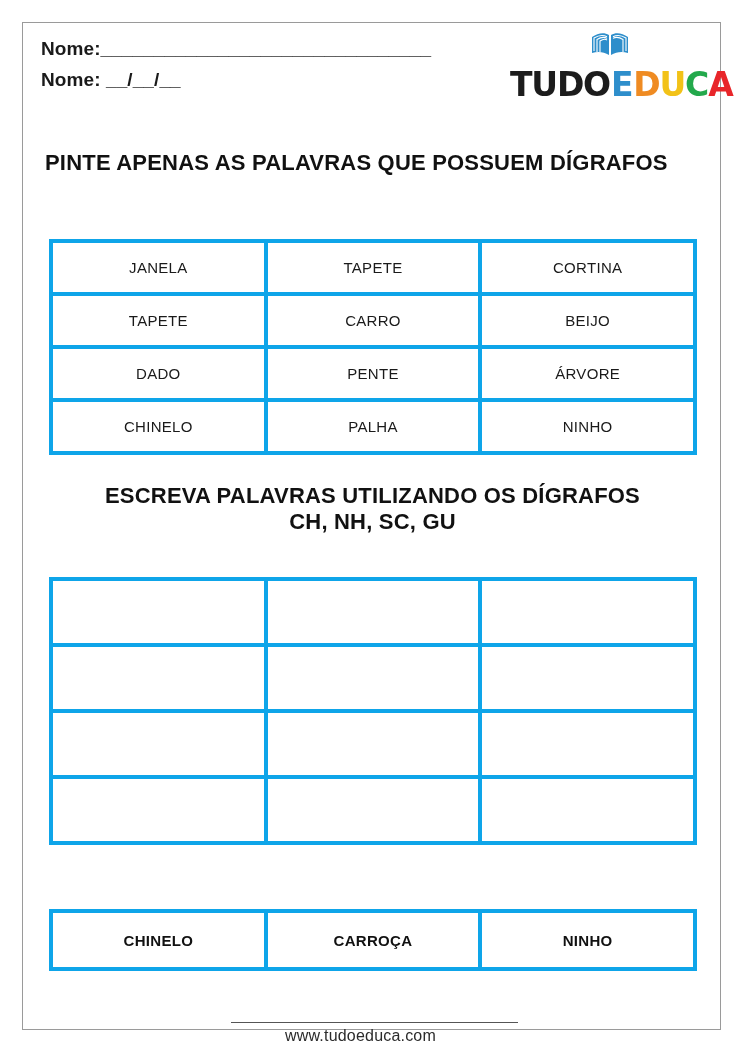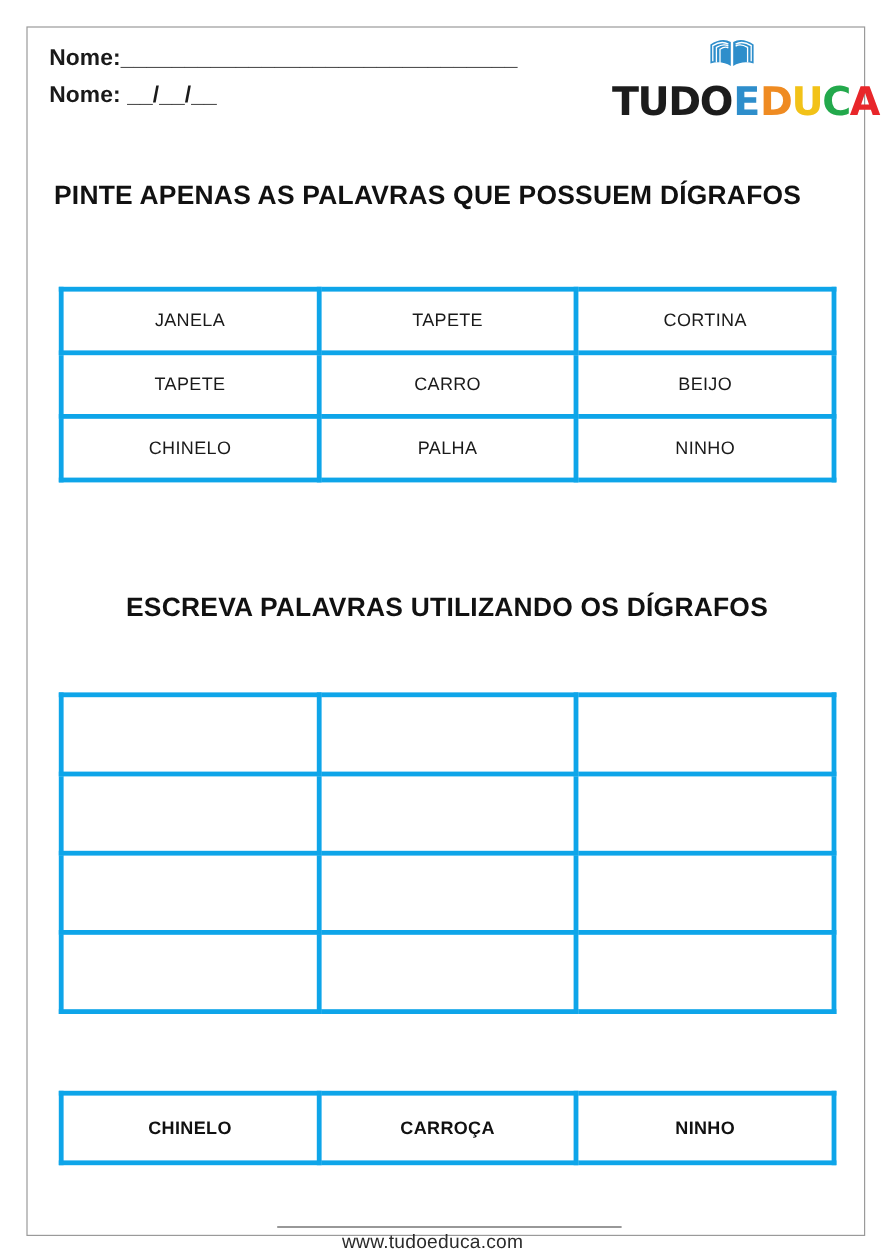--- a/index.html
+++ b/index.html
@@ -89,21 +89,21 @@
     position: absolute;
     width: 699px;
     text-align: center;
     font-size: 22px;
     font-weight: bold;
     color: #111111;
     letter-spacing: 0.2px;
     line-height: 26px;
   }
   .heading-1 { top: 127px; text-align: left; padding-left: 22px; box-sizing: border-box; }
-  .heading-2 { top: 460px; margin-top: 10px; }
+  .heading-2 { top: 460px; }
   .heading-3 { top: 824px; }
 
   
   .wtable {
     position: absolute;
     border-collapse: collapse;
     table-layout: fixed;
   }
   .wtable td {
     border: 4px solid #0ea5e9;
@@ -194,29 +194,35 @@
         <td>JANELA</td>
         <td>TAPETE</td>
         <td>CORTINA</td>
       </tr>
       <tr>
         <td class="red">TAPETE</td>
         <td class="red">CARRO</td>
         <td>BEIJO</td>
       </tr>
       <tr>
+        <td>DADO</td>
+        <td class="red">PENTE</td>
+        <td>ÁRVORE</td>
+      </tr>
+      <tr>
         <td class="red">CHINELO</td>
         <td class="red">PALHA</td>
         <td class="red">NINHO</td>
       </tr>
     </tbody>
   </table>
 
   <div class="heading heading-2">
     <div>ESCREVA PALAVRAS UTILIZANDO OS DÍGRAFOS</div>
+    <div>CH, NH, SC, GU</div>
   </div>
 
   <table class="wtable" id="table-blank">
     <tbody>
       <tr>
         <td></td>
         <td></td>
         <td></td>
       </tr>
       <tr>

